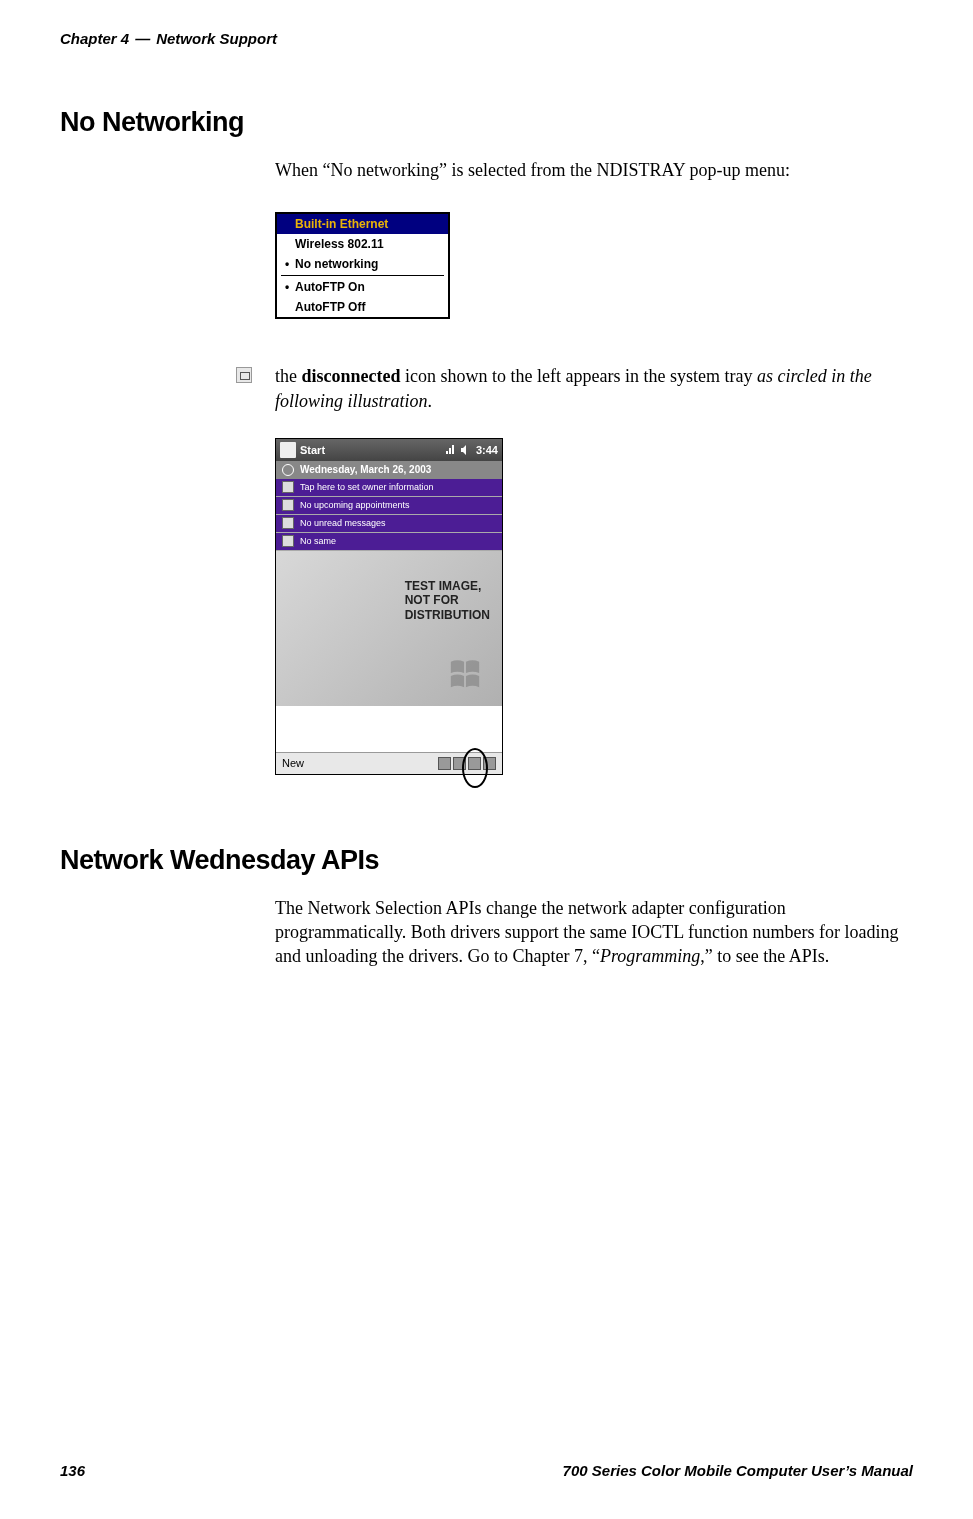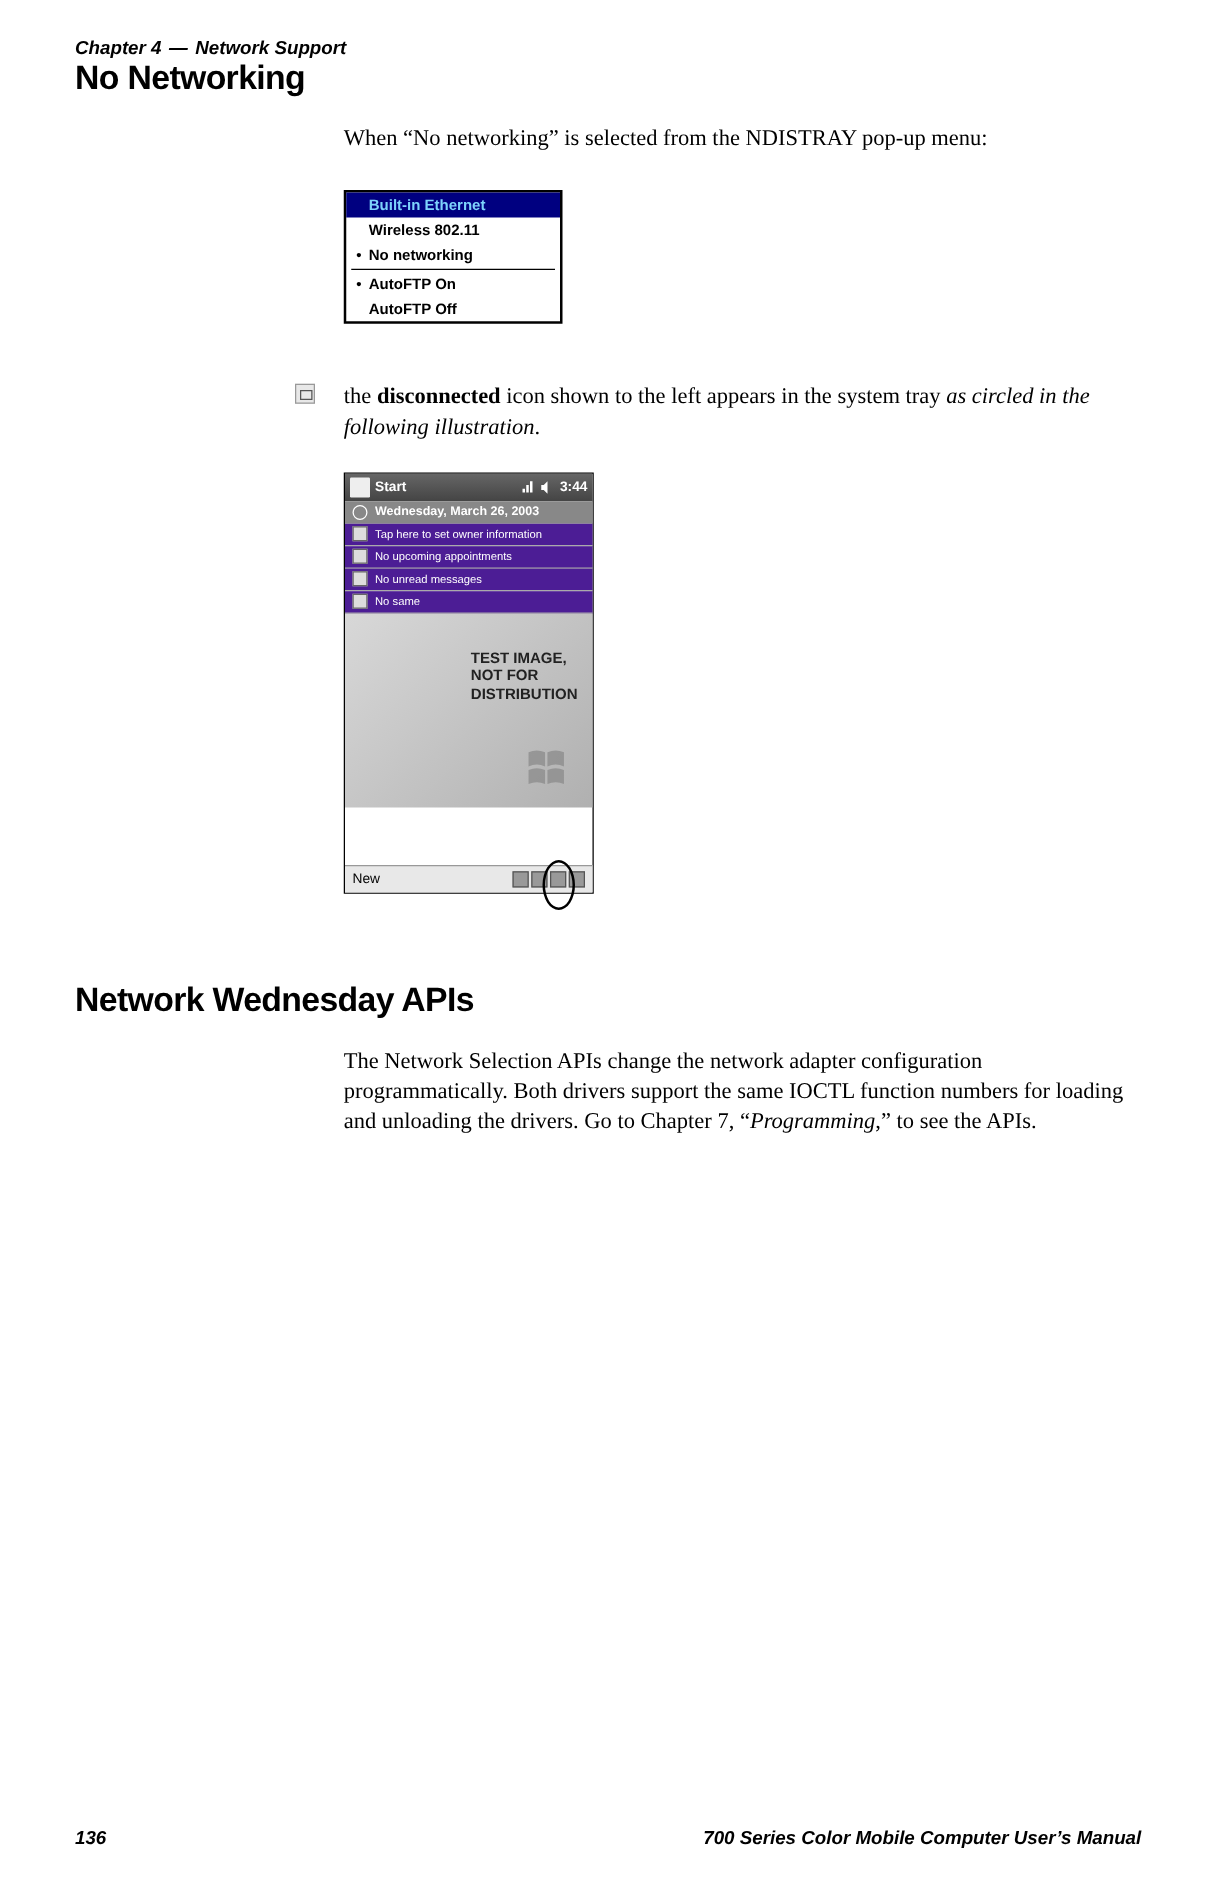--- a/index.html
+++ b/index.html
@@ -8,20 +8,21 @@
       height: 1519px; 
       background: #fff;
       font-family: Georgia, 'Times New Roman', serif;
       color: #000;
       position: relative;
       padding: 30px 60px 40px 60px;
     }
     .header-row {
       display: flex;
       align-items: baseline;
+      margin-bottom: 60px;
       font-family: Arial, sans-serif;
     }
     .chapter-label {
       font-weight: bold;
       font-style: italic;
       font-size: 15px;
     }
     .dash { margin: 0 6px; font-weight: bold; font-style: italic; font-size: 15px; }
     .chapter-title {
       font-weight: bold;
@@ -50,21 +51,21 @@
       font-weight: bold;
       margin-bottom: 45px;
     }
     .menu-item {
       padding: 3px 8px;
       display: flex;
       align-items: center;
     }
     .menu-item.selected {
       background: #000080;
-      color: #7dd3fc;
+      color: #eab308;
     }
     .menu-bullet {
       width: 10px;
       display: inline-block;
     }
     .menu-divider {
       border-top: 1.5px solid #000;
       margin: 1px 4px;
     }
     .icon-para {
@@ -94,21 +95,21 @@
       left: 3px;
     }
     .icon-text {
       font-size: 18px;
       line-height: 1.35;
     }
     .bold { font-weight: bold; }
     .italic { font-style: italic; }
     .device-screenshot {
       margin-left: 215px;
-      width: 200px;
+      width: 228px;
       border: 1px solid #000;
       font-family: Tahoma, Arial, sans-serif;
       margin-bottom: 70px;
       position: relative;
     }
     .device-topbar {
       background: #555;
       background: linear-gradient(#666, #444);
       color: #fff;
       display: flex;

